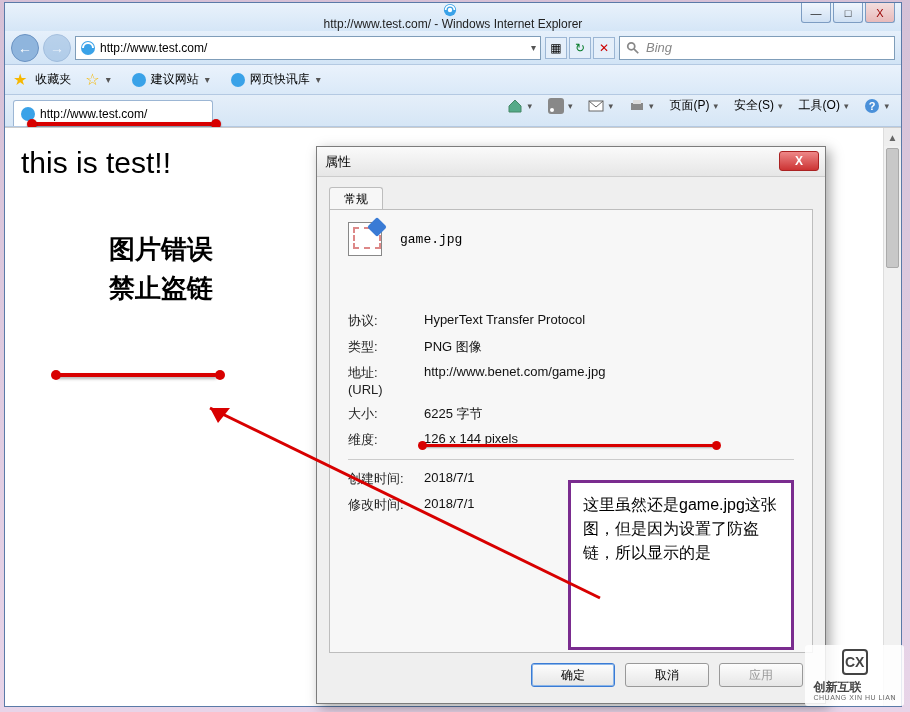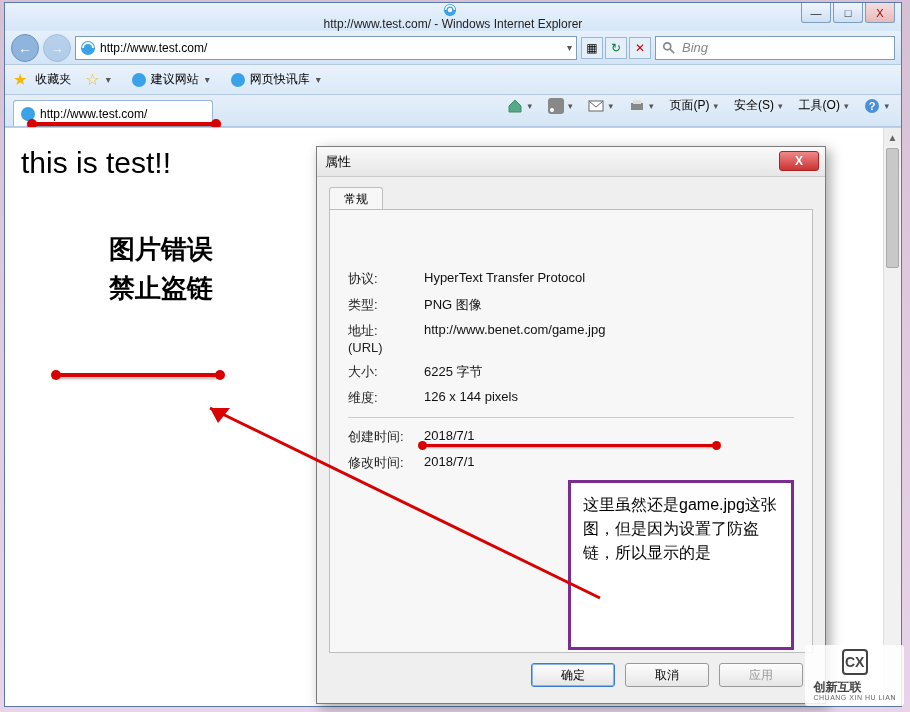--- a/index.html
+++ b/index.html
@@ -12,21 +12,21 @@
   .winctl { position: absolute; right: 6px; top: 0; display: flex; gap: 2px; }
   .winbtn { width: 30px; height: 20px; border: 1px solid #7c9cc2; border-top: none; background: linear-gradient(#f0f6fd,#cfe0f3); display:flex; align-items:center; justify-content:center; font-size:11px; border-radius: 0 0 3px 3px;}
   .winbtn.close { background: linear-gradient(#f3dede,#e8baba); color:#900; }
 
   .navbar { height: 34px; background: linear-gradient(#e6f0fb,#d2e4f6); display:flex; align-items:center; padding: 3px 6px; gap:4px; border-bottom:1px solid #b4c9e2;}
   .navbtn { width: 28px; height: 28px; border-radius: 50%; background:#8fb5dd; display:flex; align-items:center; justify-content:center; color:#fff; font-size:14px; border:1px solid #6a92c2;}
   .addrbar { flex:1; height:24px; background:#fff; border:1px solid #7f9db9; display:flex; align-items:center; padding:0 4px; font-size:12px;}
   .addrbar .ie-icon { width:16px; height:16px; margin-right:4px; }
   .addrctl { display:flex; gap:2px; }
   .smallbtn { width:22px; height:22px; border:1px solid #9cb6d4; background:#e5effa; display:flex; align-items:center; justify-content:center; font-size:12px;}
-  .searchbox { width:240px; height:24px; background:#fff; border:1px solid #7f9db9; display:flex; align-items:center; padding:0 6px; color:#888; font-style:italic; font-size:13px;}
+  .searchbox { width:276px; height:24px; background:#fff; border:1px solid #7f9db9; display:flex; align-items:center; padding:0 6px; color:#888; font-style:italic; font-size:13px;}
   .mag { width:14px; height:14px; margin-right:6px; }
 
   .favbar { height:30px; background:linear-gradient(#eaf2fc,#dae9f8); border-bottom:1px solid #b4c9e2; display:flex; align-items:center; padding:0 8px; font-size:12px; gap:8px;}
   .favbar .star { color:#f6b700; font-size:16px; }
   .favbar .item { display:flex; align-items:center; gap:4px; padding:2px 6px; }
   .favbar .drop::after { content:"▾"; margin-left:2px; font-size:10px; color:#555;}
 
   .tabbar { height:32px; background:linear-gradient(#e5eff9,#d6e6f6); display:flex; align-items:flex-end; padding:0 8px; border-bottom:1px solid #b4c9e2; position:relative;}
   .tab { height:26px; background:#fff; border:1px solid #9cb6d4; border-bottom:none; border-radius:3px 3px 0 0; display:flex; align-items:center; padding:0 18px 0 6px; font-size:12px; gap:4px; min-width:200px;}
   .tab-under { position:absolute; left:28px; top:27px; width:180px; height:4px; background:#d80000; border-radius:2px; box-shadow:0 2px 3px rgba(0,0,0,.3);}
@@ -219,20 +219,24 @@
     <span>属性</span>
     <div class="dlg-close">X</div>
   </div>
   <div class="dlg-body">
     <div style="height:22px;position:relative;">
       <div class="tabhead" style="top:0;position:relative;text-decoration:underline;">
         <span class="dtab">常规</span>
       </div>
     </div>
     <div class="tabpanel">
+      <div class="filerow">
+        <div class="fileicon"></div>
+        <span style="font-family:'SimSun','Courier New',monospace;font-size:13px;">game.jpg</span>
+      </div>
       <div style="height:40px"></div>
       <div class="row">
           <span class="lbl">协议:</span>
           <span class="val">HyperText Transfer Protocol</span>
         </div>
       <div class="row">
           <span class="lbl">类型:</span>
           <span class="val">PNG 图像</span>
         </div>
       <div class="row">

